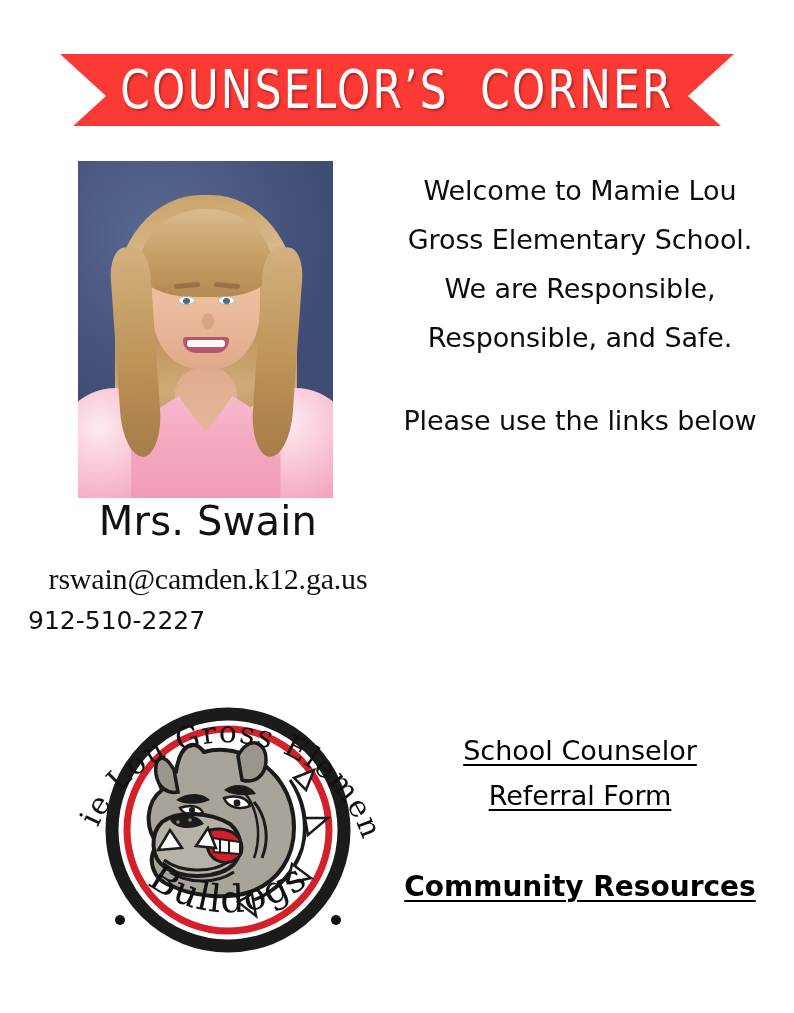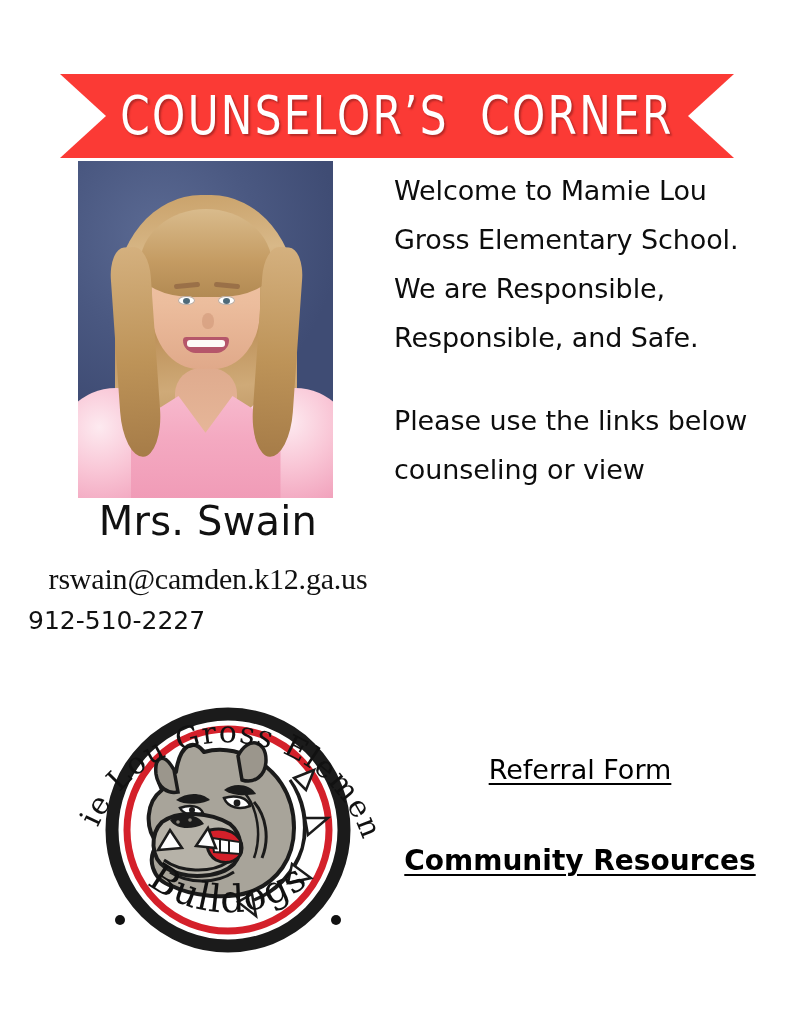--- a/index.html
+++ b/index.html
@@ -15,22 +15,21 @@
     font-family: "DejaVu Sans", sans-serif;
     -webkit-font-smoothing: antialiased;
   }
 
   
   #banner-wrap {
     position: absolute;
     left: 60px;
     top: 54px;
     width: 674px;
-    height: 84px;
-    margin-top: 20px;
+    height: 72px;
   }
   
   #banner-body {
     position: absolute;
     inset: 0;
     background: #fb3a35;
   }
   .notch {
     position: absolute;
     top: 0;
@@ -250,21 +249,21 @@
     font-family: "DejaVu Sans", sans-serif;
     font-size: 25px;
     color: #111111;
   }
 
   
   .body-copy {
     position: absolute;
     width: 372px;
     left: 394px;
-    text-align: left;
+    text-align: center;
     font-family: "DejaVu Sans", sans-serif;
     font-size: 27px;
     line-height: 49px;
     color: #0d0d0d;
     letter-spacing: -0.1px;
   }
   #welcome-paragraph { top: 166px; }
   #instructions-paragraph { top: 396px; }
 
   
@@ -346,26 +345,25 @@
 
 <div class="body-copy" id="welcome-paragraph">
   <div>Welcome to Mamie Lou</div>
   <div>Gross Elementary School.</div>
   <div>We are Responsible,</div>
   <div>Responsible, and Safe.</div>
 </div>
 
 <div class="body-copy" id="instructions-paragraph">
   <div>Please use the links below</div>
-  <div>counseling or view</div>
 </div>
 
 <div id="links-block">
   <div>
-    <br>
+    <span class="doc-link" id="link-referral">School Counselor</span><br>
     <span class="doc-link" id="link-referral-line2">Referral Form</span>
   </div>
   <span class="doc-link" id="link-community">Community Resources</span>
 </div>
 
 <div id="school-seal">
   <svg id="seal-svg" viewBox="0 0 340 340" xmlns="http://www.w3.org/2000/svg">
     <defs>
       <path id="arcTop" d="M 38,180 A 142,142 0 0 1 302,180" fill="none"></path>
       <path id="arcBottom" d="M 52,182 A 128,128 0 0 0 288,182" fill="none"></path>

